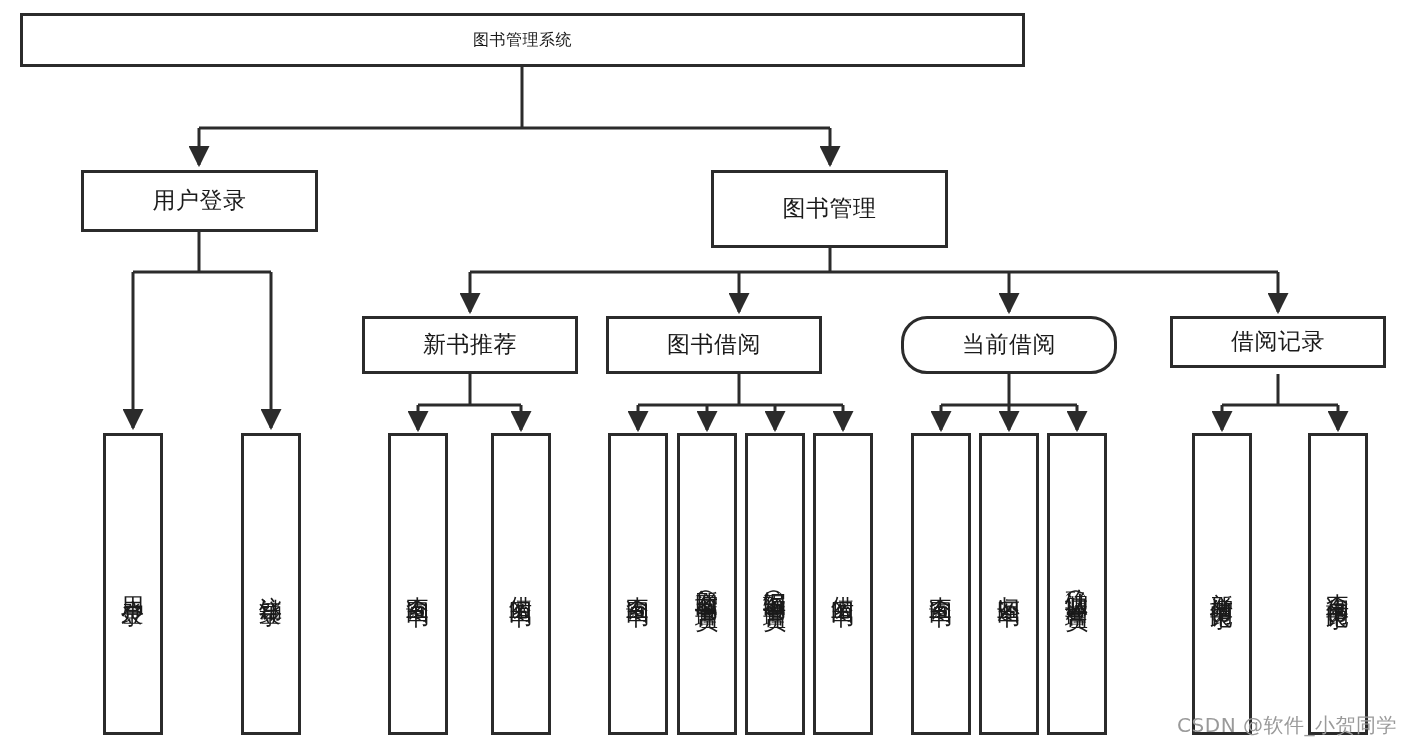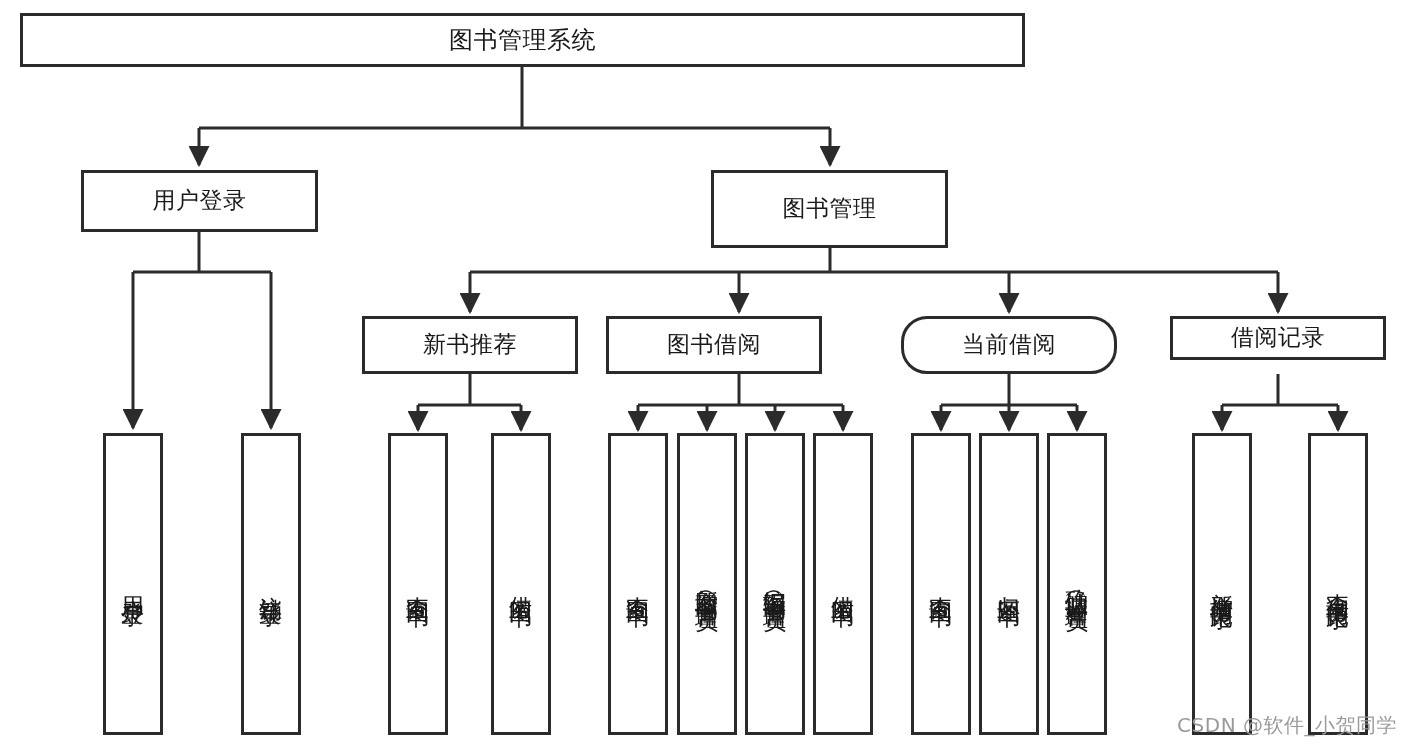--- a/index.html
+++ b/index.html
@@ -40,21 +40,21 @@
     text-align: center;
     line-height: 1.18;
     white-space: nowrap;
   }
   
   .node.horiz .node-label {
     font-size: 23px;
     letter-spacing: 0.5px;
   }
   .node.root .node-label {
-    font-size: 24px;
+    font-size: 16px;
   }
   
   .node.vert {
     align-items: center;
     justify-content: center;
   }
   .node.vert .node-label {
     writing-mode: vertical-rl;
     text-orientation: upright;
     font-size: 23px;
@@ -142,21 +142,21 @@
 
   <div class="node horiz" style="left:362px; top:316px; width:216px; height:58px;">
     <span class="node-label">新书推荐</span>
   </div>
   <div class="node horiz" style="left:606px; top:316px; width:216px; height:58px;">
     <span class="node-label">图书借阅</span>
   </div>
   <div class="node horiz" style="left:901px; top:316px; width:216px; height:58px;border-radius:26px;">
     <span class="node-label">当前借阅</span>
   </div>
-  <div class="node horiz" style="left:1170px; top:316px; width:216px; height:44px;">
+  <div class="node horiz" style="left:1170px; top:316px; width:216px; height:52px;">
     <span class="node-label">借阅记录</span>
   </div>
 
   <div class="node vert" style="left:103px; top:433px; width:60px; height:302px;">
     <span class="node-label">用户登录</span>
   </div>
   <div class="node vert" style="left:241px; top:433px; width:60px; height:302px;">
     <span class="node-label">注销登录</span>
   </div>
 

